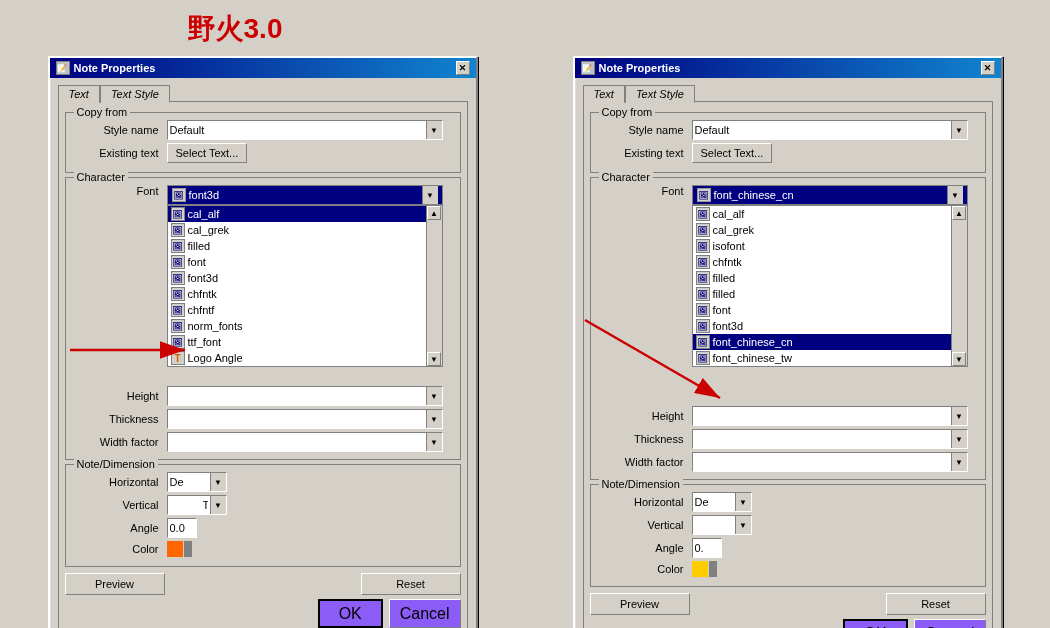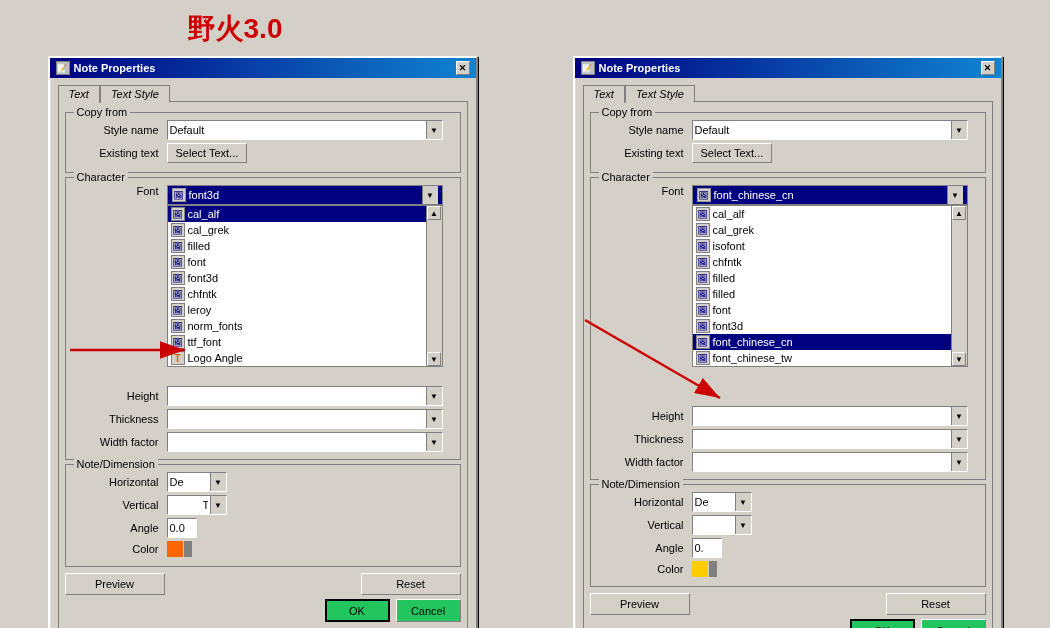--- a/index.html
+++ b/index.html
@@ -235,25 +235,25 @@
       flex-shrink: 0;
     }
 
     .font-item-icon.t-icon {
       color: #cc6600;
       font-size: 10px;
     }
 
     .dialog-btn {
       min-width: 65px;
-      height: 23px;
-      background: #22c55e;
+      height: 29px;
+      background: #8b5cf6;
       border: 1px solid;
       border-color: #ffffff #808080 #808080 #ffffff;
-      font-size: 11px;
+      font-size: 16px;
       cursor: pointer;
       padding: 2px 10px;
     }
 
     .dialog-btn.default-btn {
       border: 2px solid #000;
       padding: 1px 9px;
     }
 
     .small-input {
@@ -368,21 +368,21 @@
                       <div class="font-item">
                         <div class="font-item-icon">🖼</div>
                         <span>font3d</span>
                       </div>
                       <div class="font-item">
                         <div class="font-item-icon">🖼</div>
                         <span>chfntk</span>
                       </div>
                       <div class="font-item">
                         <div class="font-item-icon">🖼</div>
-                        <span>leroy</span>
+                        <span>chfntf</span>
                       </div>
                       <div class="font-item">
                         <div class="font-item-icon">🖼</div>
                         <span>norm_fonts</span>
                       </div>
                       <div class="font-item">
                         <div class="font-item-icon">🖼</div>
                         <span>ttf_font</span>
                       </div>
                       <div class="font-item">

